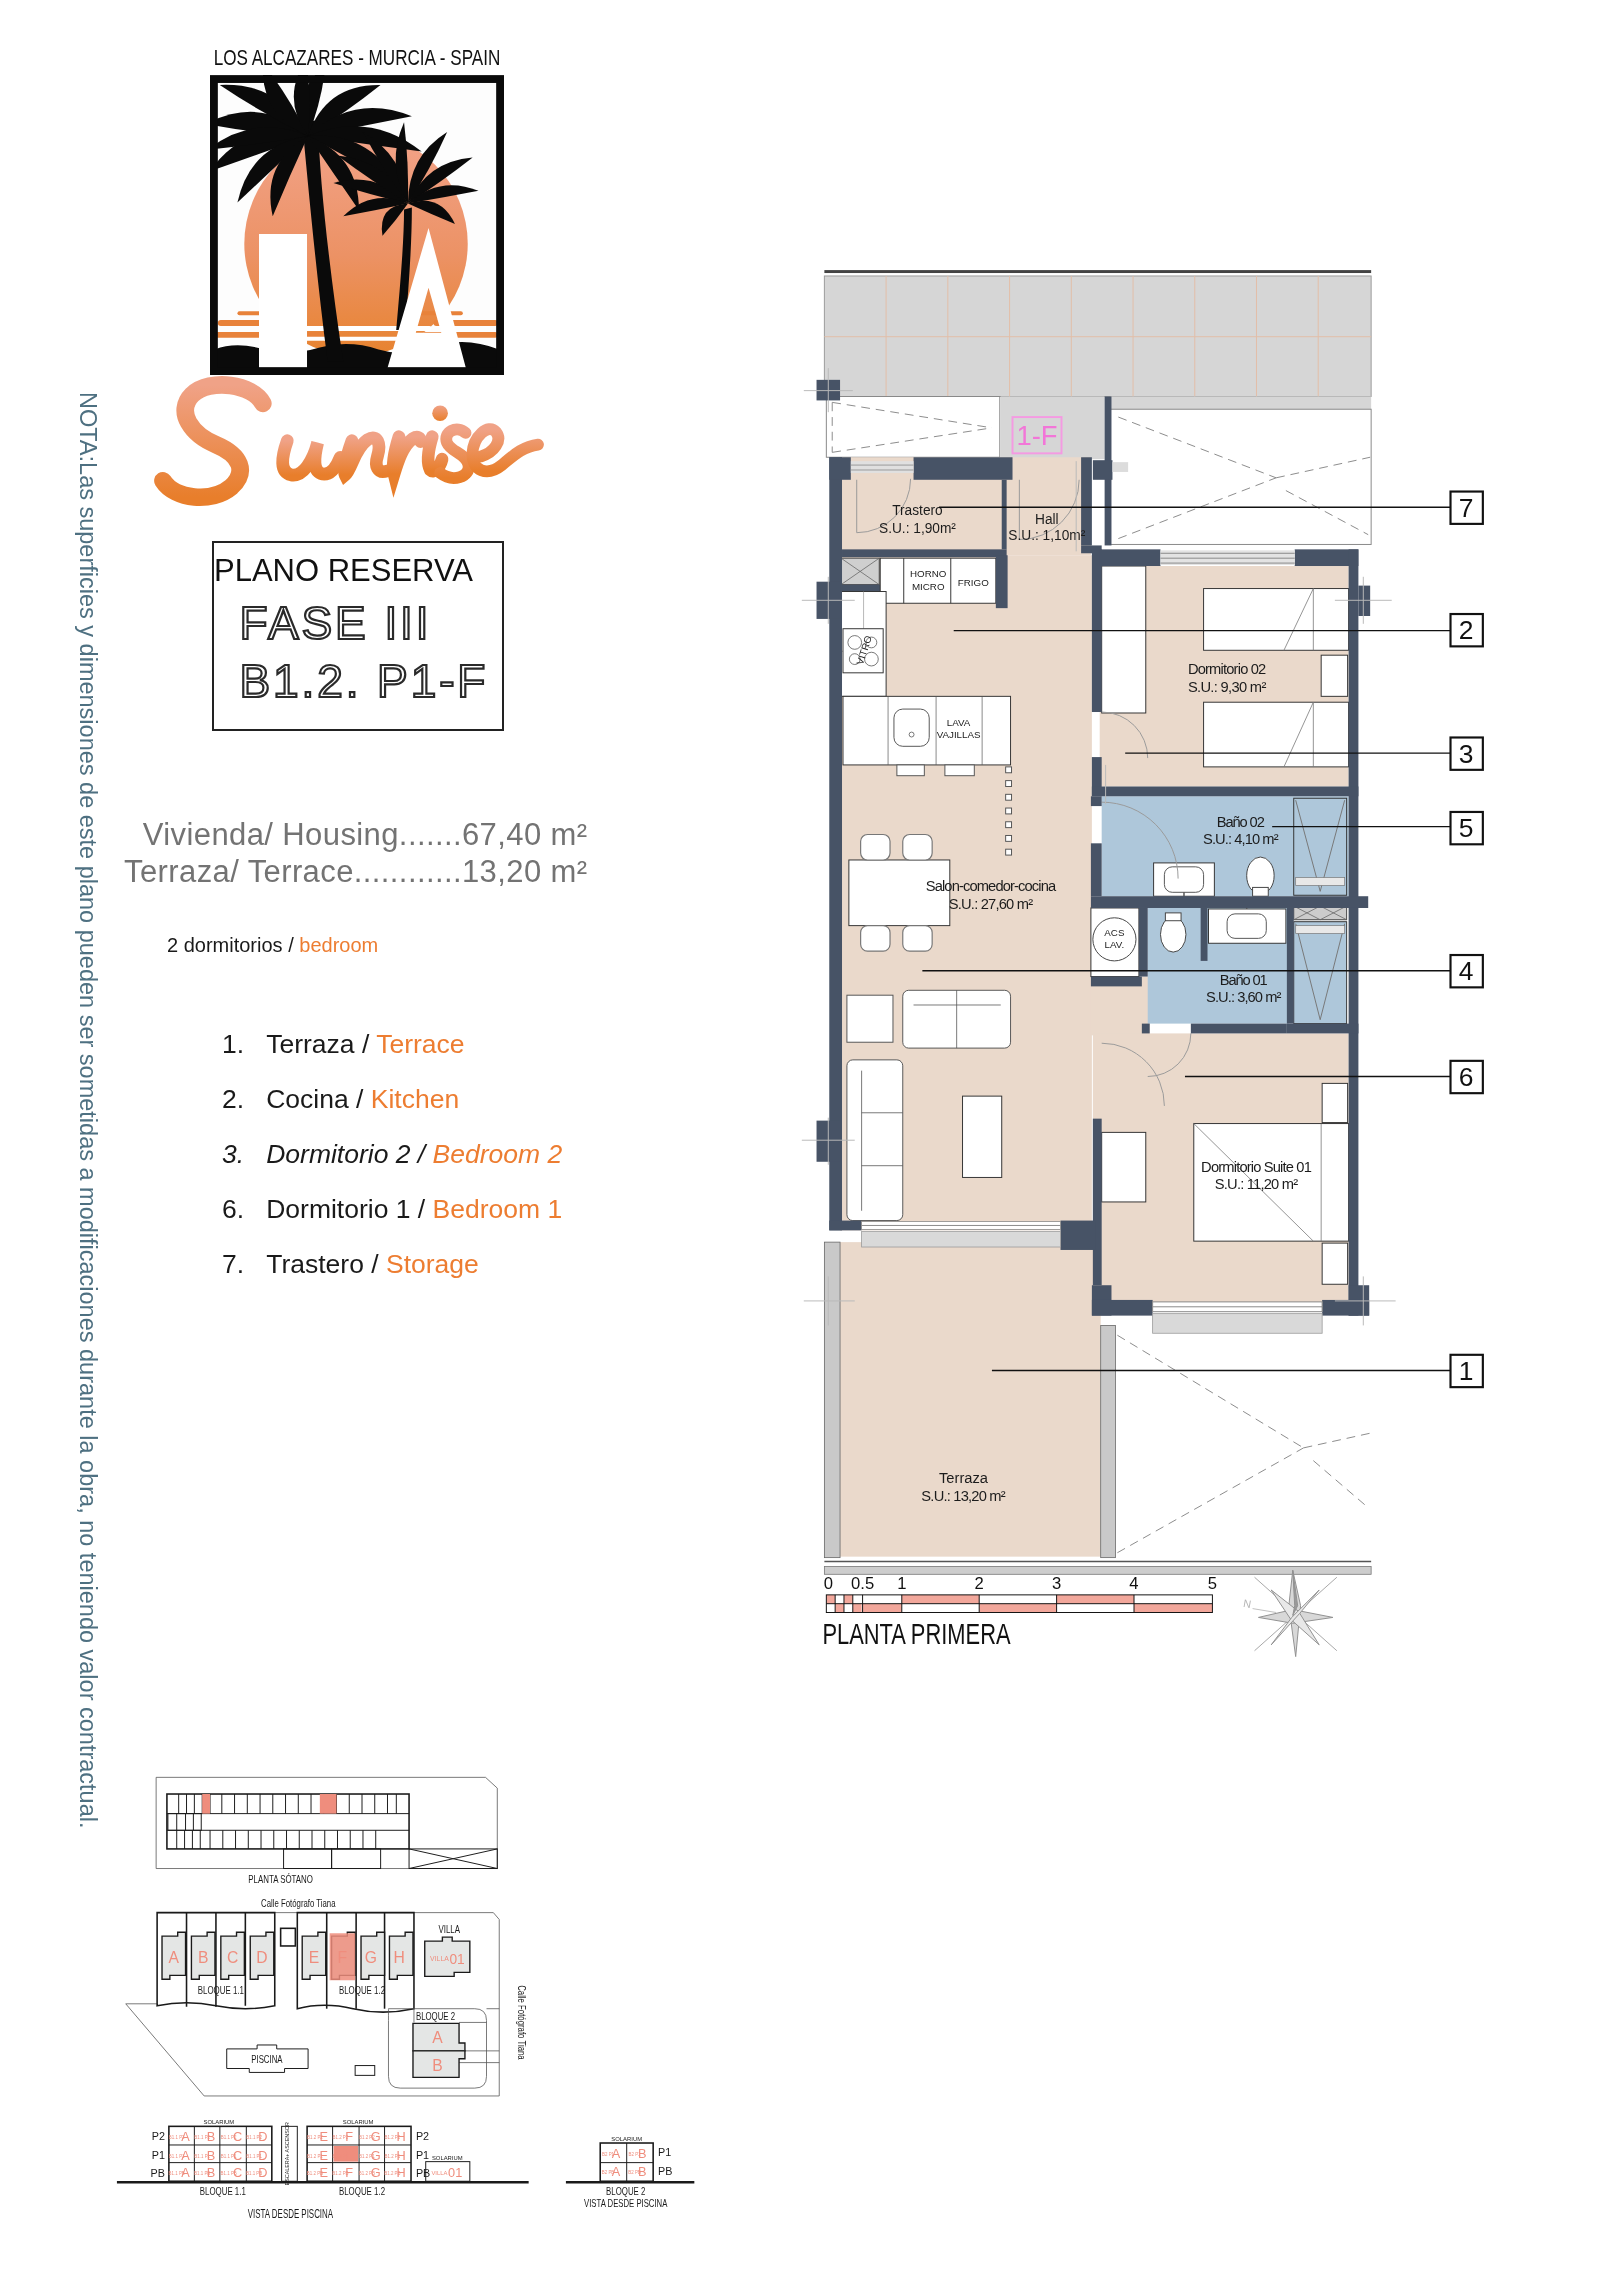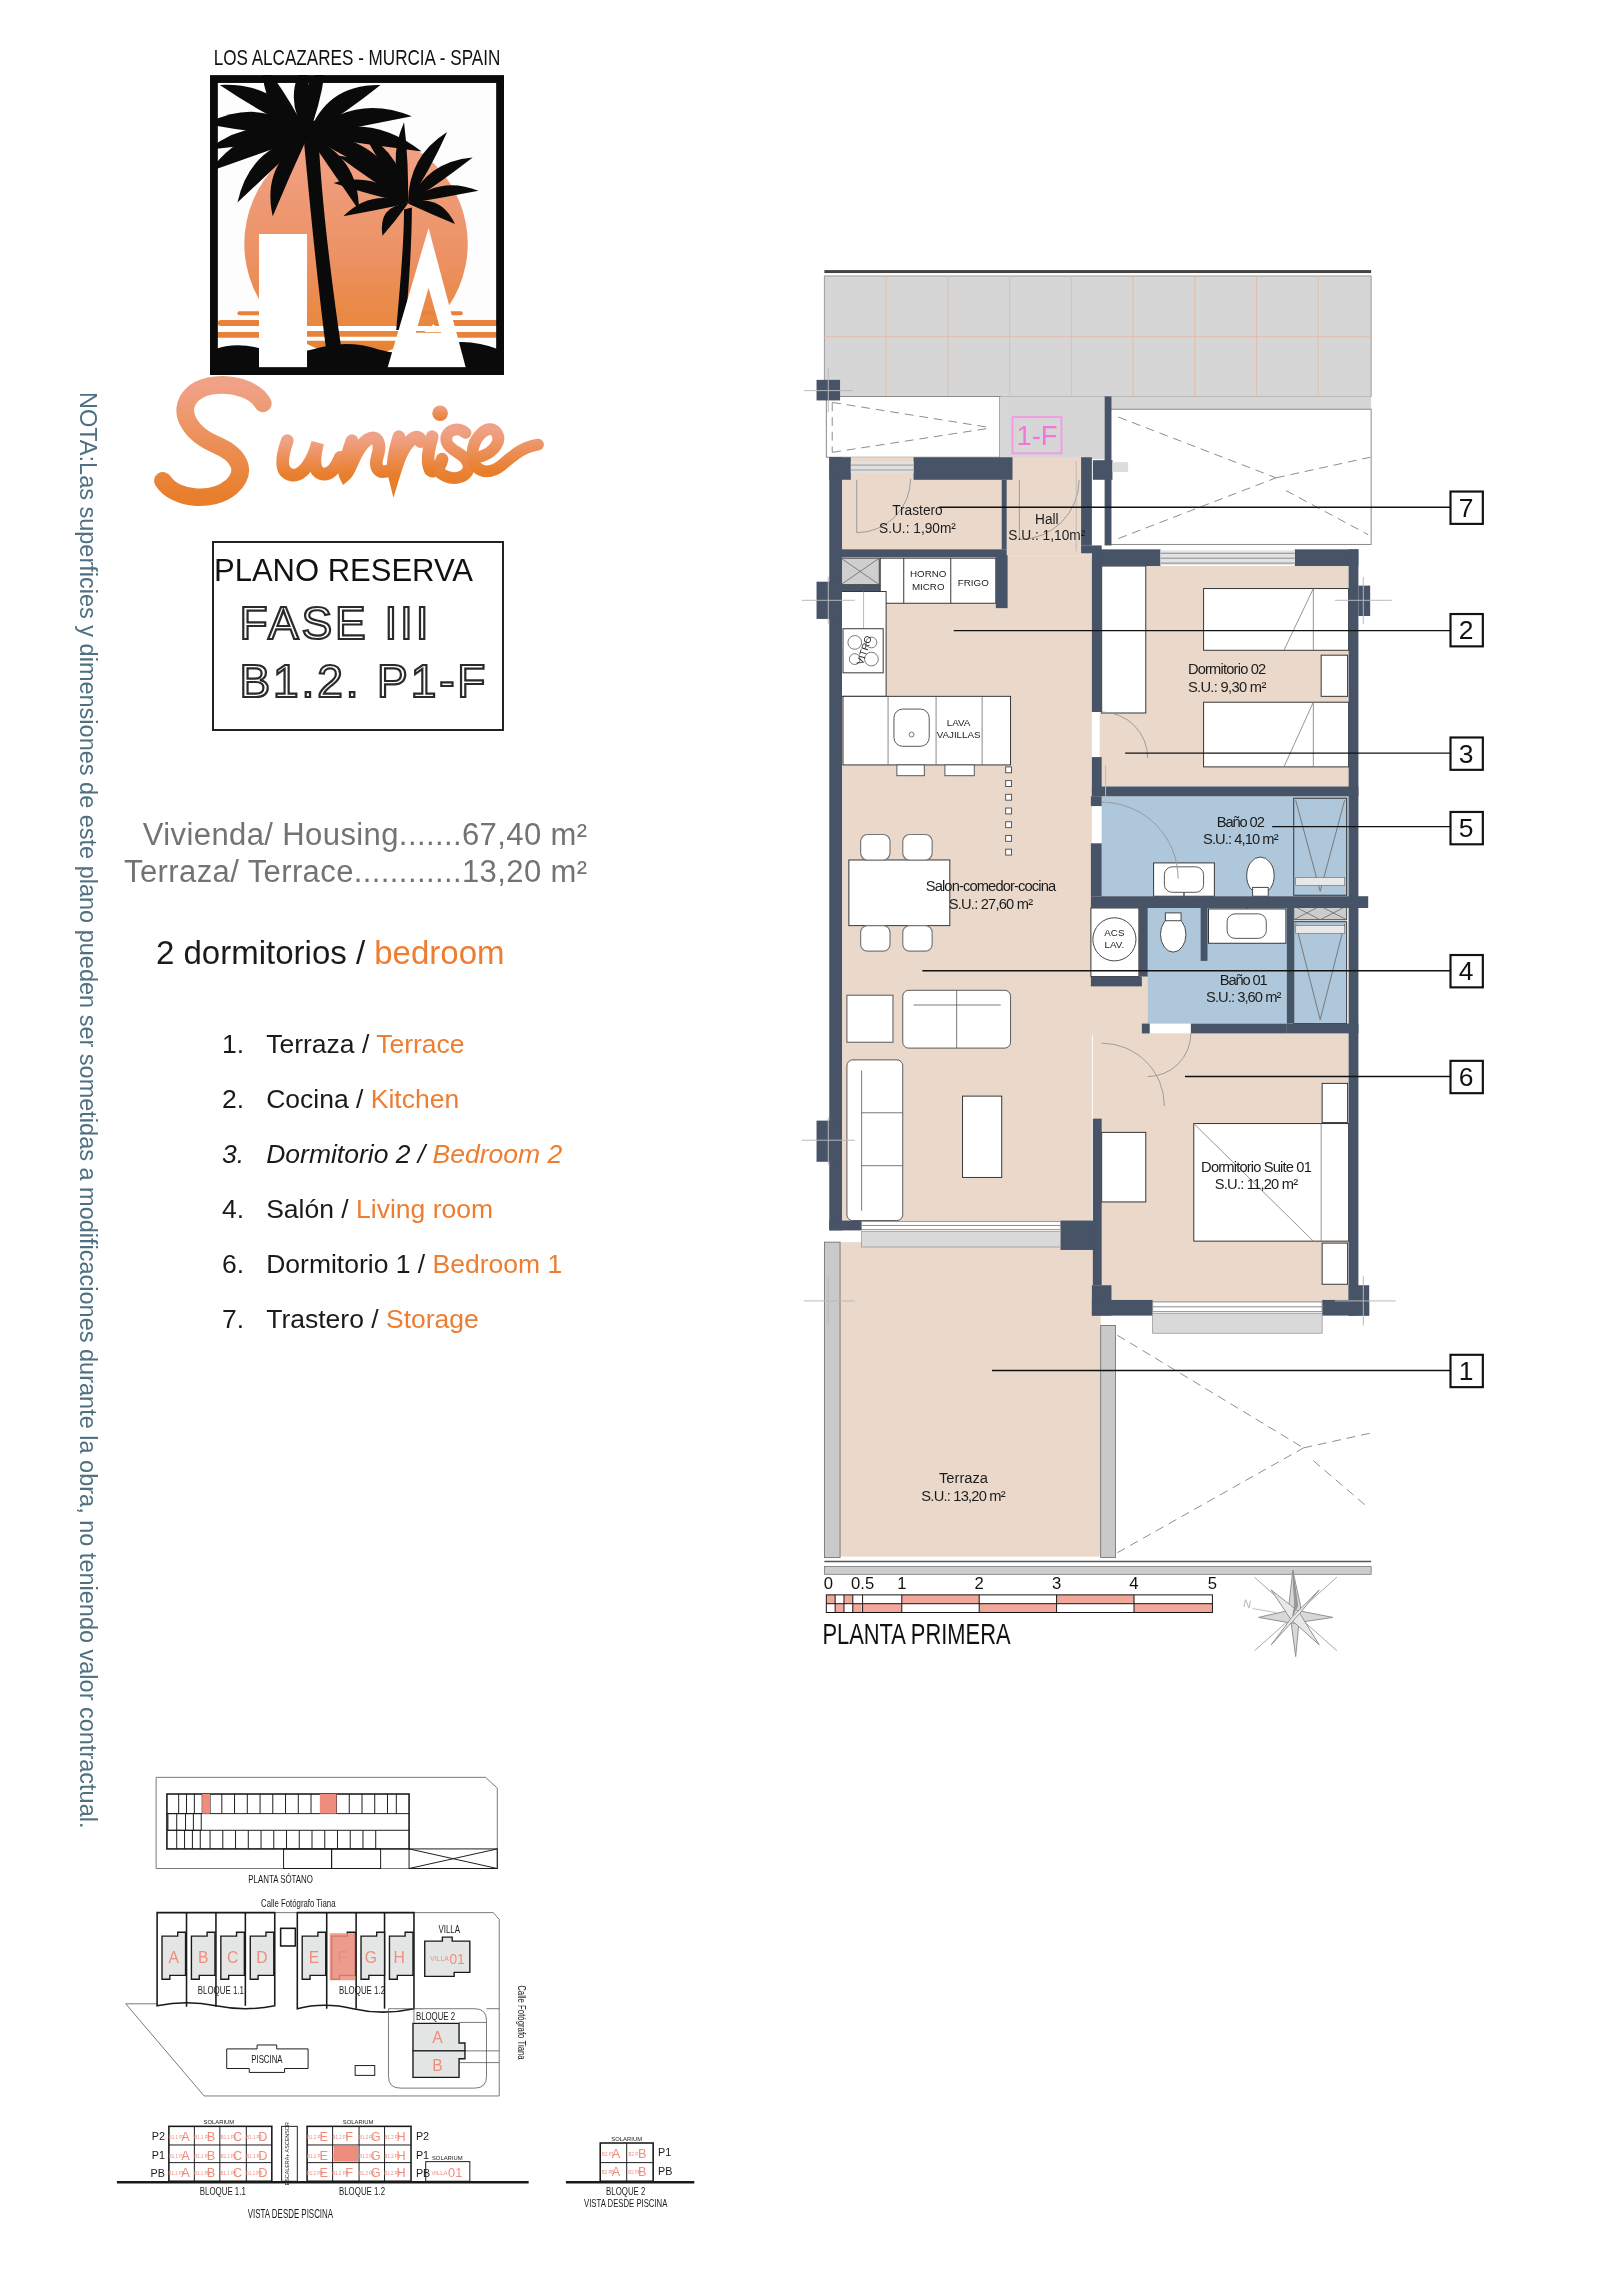--- a/index.html
+++ b/index.html
@@ -103,27 +103,26 @@
 
 <div class="abs" style="left:212px;top:541px;width:288px;height:186px;border:2px solid #222;">
 
   <div style="margin-top:9.8px;text-align:left;font-size:31px;color:#111;">PLANO RESERVA</div>
 
   <div style="margin-top:5.9px;margin-left:25.5px;font-size:46px;font-weight:normal;letter-spacing:2.9px;color:#fff;-webkit-text-stroke:2.2px #2a2a2a;line-height:1.26;white-space:nowrap;">FASE III<br>B1.2. P1-F</div>
 </div>
 
 <div class="abs" style="left:124px;top:816px;font-size:31px;color:#737373;line-height:1.20;letter-spacing:0.4px;text-align:right;">Vivienda/ Housing.......67,40 m²<br>Terraza/ Terrace............13,20 m²</div>
 
-<div class="abs" style="left:156px;top:934px;font-size:33px;color:#1a1a1a;">2 dormitorios / <span class="org">bedroom</span></div>
+<div class="abs" style="left:167px;top:934px;font-size:20px;color:#1a1a1a;">2 dormitorios / <span class="org">bedroom</span></div>
 
 <div class="abs" style="left:222px;top:1029px;font-size:26.5px;color:#1a1a1a;">
   <div style="height:55px;">1.&nbsp;&nbsp;&nbsp;Terraza / <span class="org">Terrace</span></div>
   <div style="height:55px;">2.&nbsp;&nbsp;&nbsp;Cocina / <span class="org">Kitchen</span></div>
   <div style="height:55px;font-style:italic;">3.&nbsp;&nbsp;&nbsp;Dormitorio 2 / <span class="org">Bedroom 2</span></div>
-  <div style="height:55px;">4.&nbsp;&nbsp;&nbsp;Salón / <span class="org">Living room</span></div>
   <div style="height:55px;">6.&nbsp;&nbsp;&nbsp;Dormitorio 1 / <span class="org">Bedroom 1</span></div>
   <div style="height:55px;">7.&nbsp;&nbsp;&nbsp;Trastero / <span class="org">Storage</span></div>
 </div>
 
 <div class="abs" style="left:74px;top:392px;height:1460px;writing-mode:vertical-rl;font-size:23.5px;color:#4e7081;letter-spacing:0px;white-space:nowrap;">NOTA:Las superficies y dimensiones de este plano pueden ser sometidas a modificaciones durante la obra, no teniendo valor contractual.</div>
 
 <svg class="abs" style="left:794px;top:255px;" width="730" height="1402" viewBox="810 260 745 1430">
  <style>
   .wl{fill:#475366;}
   .rm{font-family:"Liberation Sans",sans-serif;font-size:15px;fill:#1c1c1c;text-anchor:middle;}

